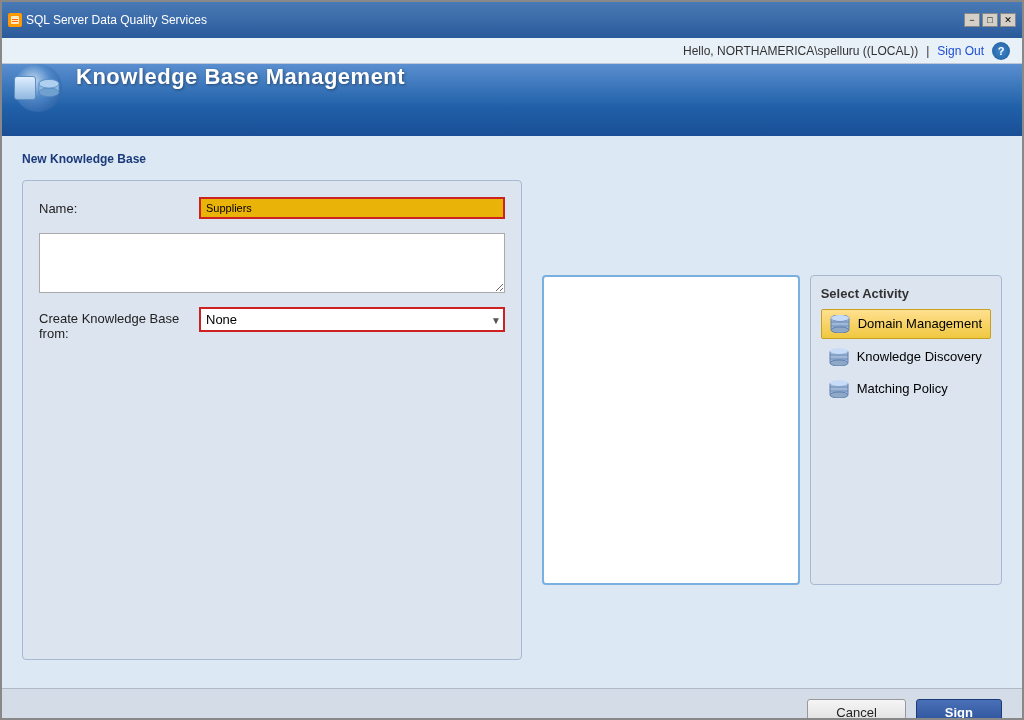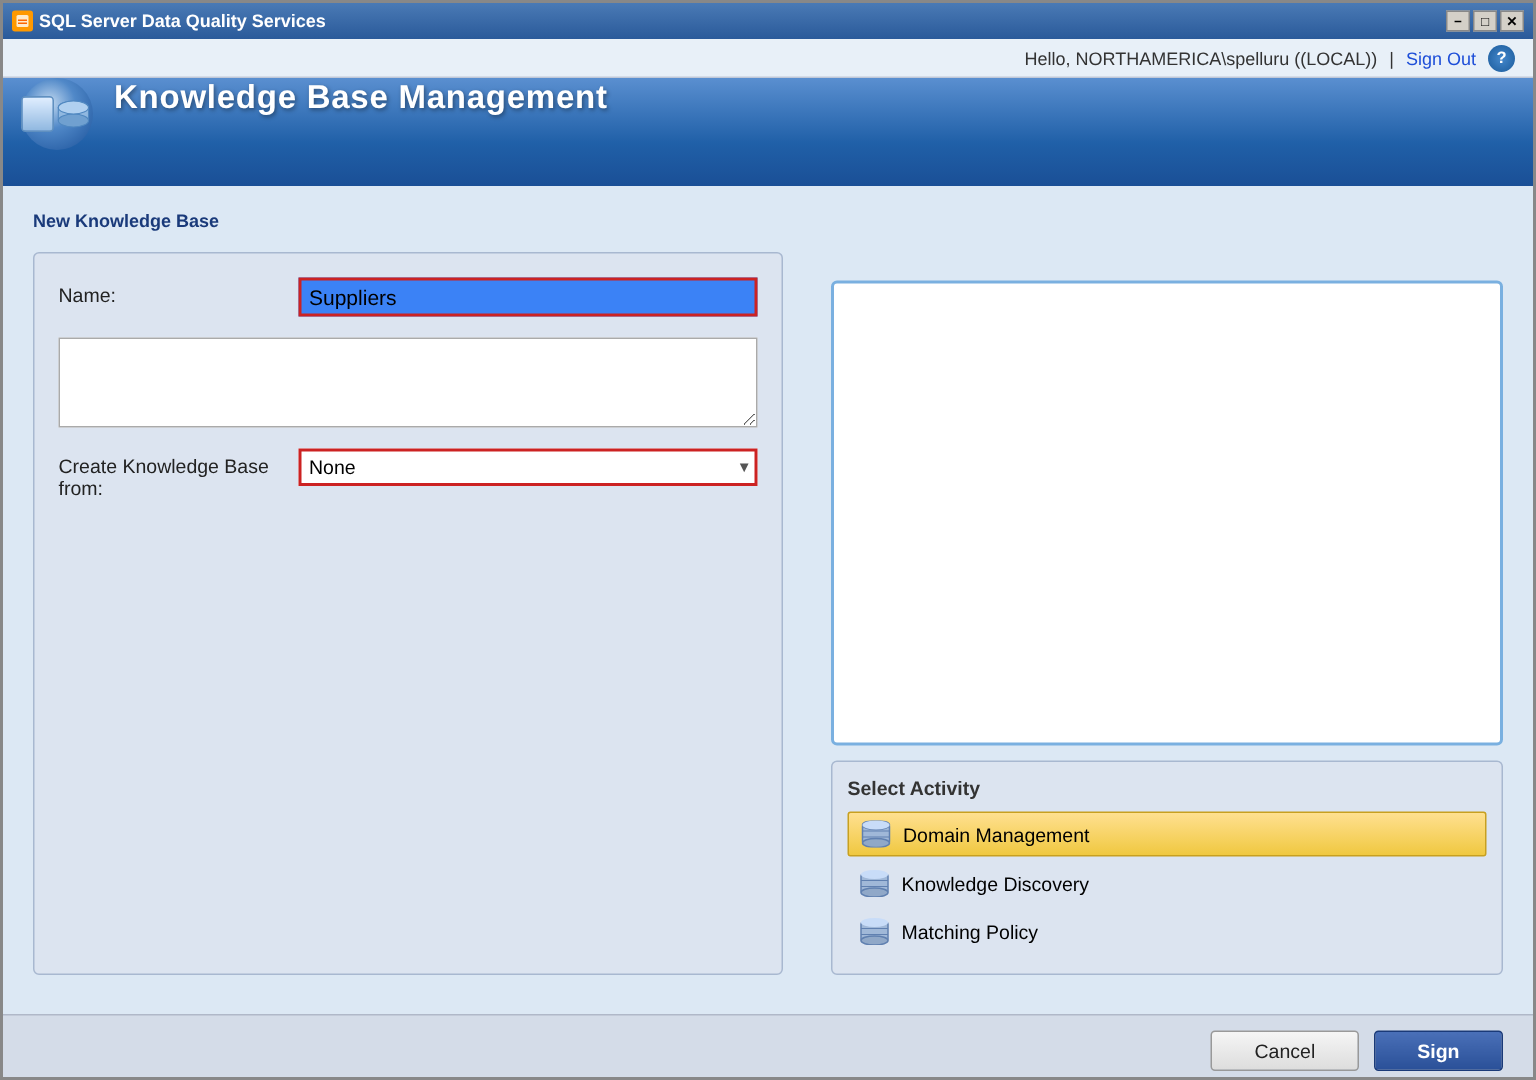--- a/index.html
+++ b/index.html
@@ -9,28 +9,28 @@
       background: #d4d0c8;
       width: 1024px;
       height: 720px;
       overflow: hidden;
       border: 2px solid #888;
     }
 
     
     .title-bar {
       background: linear-gradient(to bottom, #4a7ab5 0%, #2a5a9a 100%);
-      height: 24px;
+      height: 36px;
       display: flex;
       align-items: center;
       justify-content: space-between;
       padding: 0 6px;
       color: white;
       font-size: 12px;
-      font-weight: bold;
+      font-weight: normal;
     }
     .title-bar-left {
       display: flex;
       align-items: center;
       gap: 4px;
     }
     .title-bar-icon {
       width: 14px;
       height: 14px;
       background: #ff9900;
@@ -134,21 +134,22 @@
 
     .page-title {
       color: #1a3a7a;
       font-size: 12px;
       font-weight: bold;
       margin-bottom: 14px;
     }
 
     .content-layout {
       display: flex;
-      gap: 32px;
+      gap: 20px;
+      align-items: center;
     }
 
     
     .left-panel {
       background: #dce4f0;
       border: 1px solid #a8b8d0;
       border-radius: 4px;
       padding: 16px;
       width: 500px;
       min-height: 480px;
@@ -163,22 +164,22 @@
       width: 160px;
       font-size: 13px;
       color: #222;
       padding-top: 4px;
       flex-shrink: 0;
     }
     .form-input {
       flex: 1;
       padding: 3px 5px;
       border: 2px solid #cc2222;
-      font-size: 14px;
-      background: #3b82f6;
+      font-size: 11px;
+      background: #eab308;
       outline: none;
       font-family: inherit;
     }
     .form-textarea {
       flex: 1;
       padding: 3px 5px;
       border: 1px solid #aaa;
       font-size: 13px;
       background: white;
       outline: none;
@@ -208,21 +209,20 @@
       transform: translateY(-50%);
       pointer-events: none;
       font-size: 10px;
       color: #555;
     }
 
     
     .right-panel {
       flex: 1;
       display: flex;
-      flex-direction: column;
       gap: 10px;
       margin-top: 19px;
     }
 
     .preview-box {
       background: white;
       border: 2px solid #7ab0e0;
       border-radius: 4px;
       flex: 1;
       min-height: 310px;

